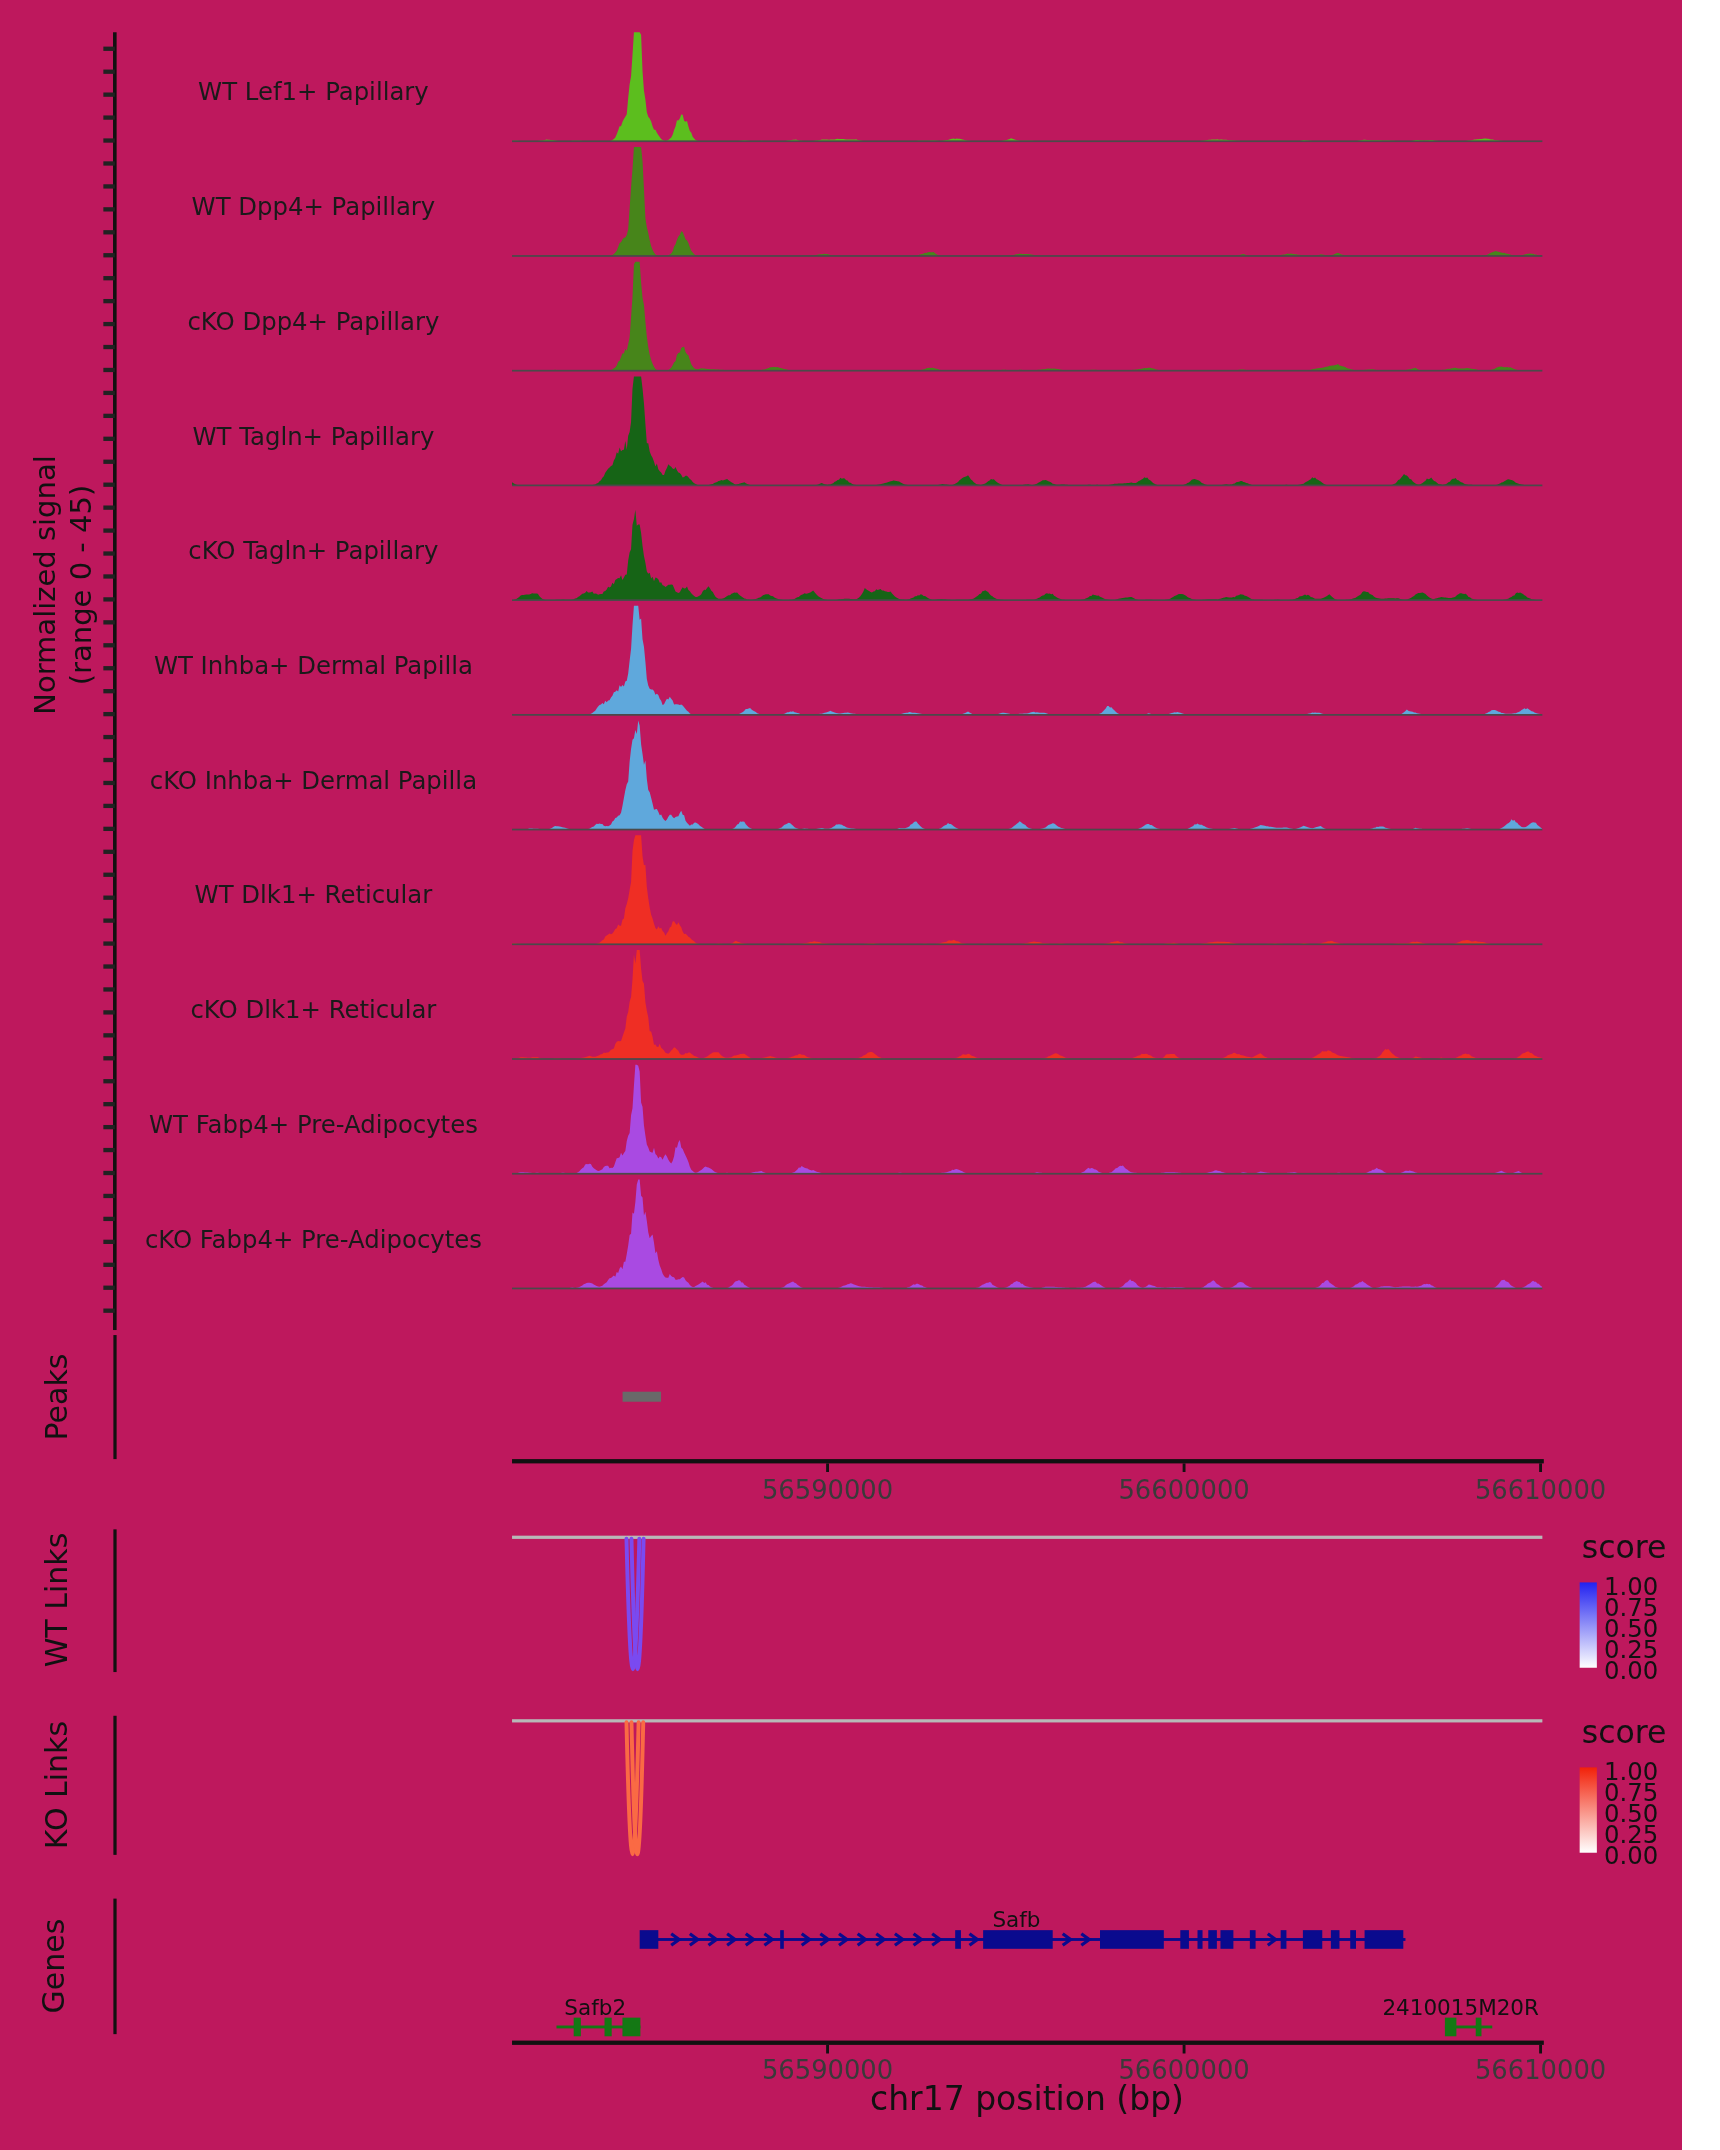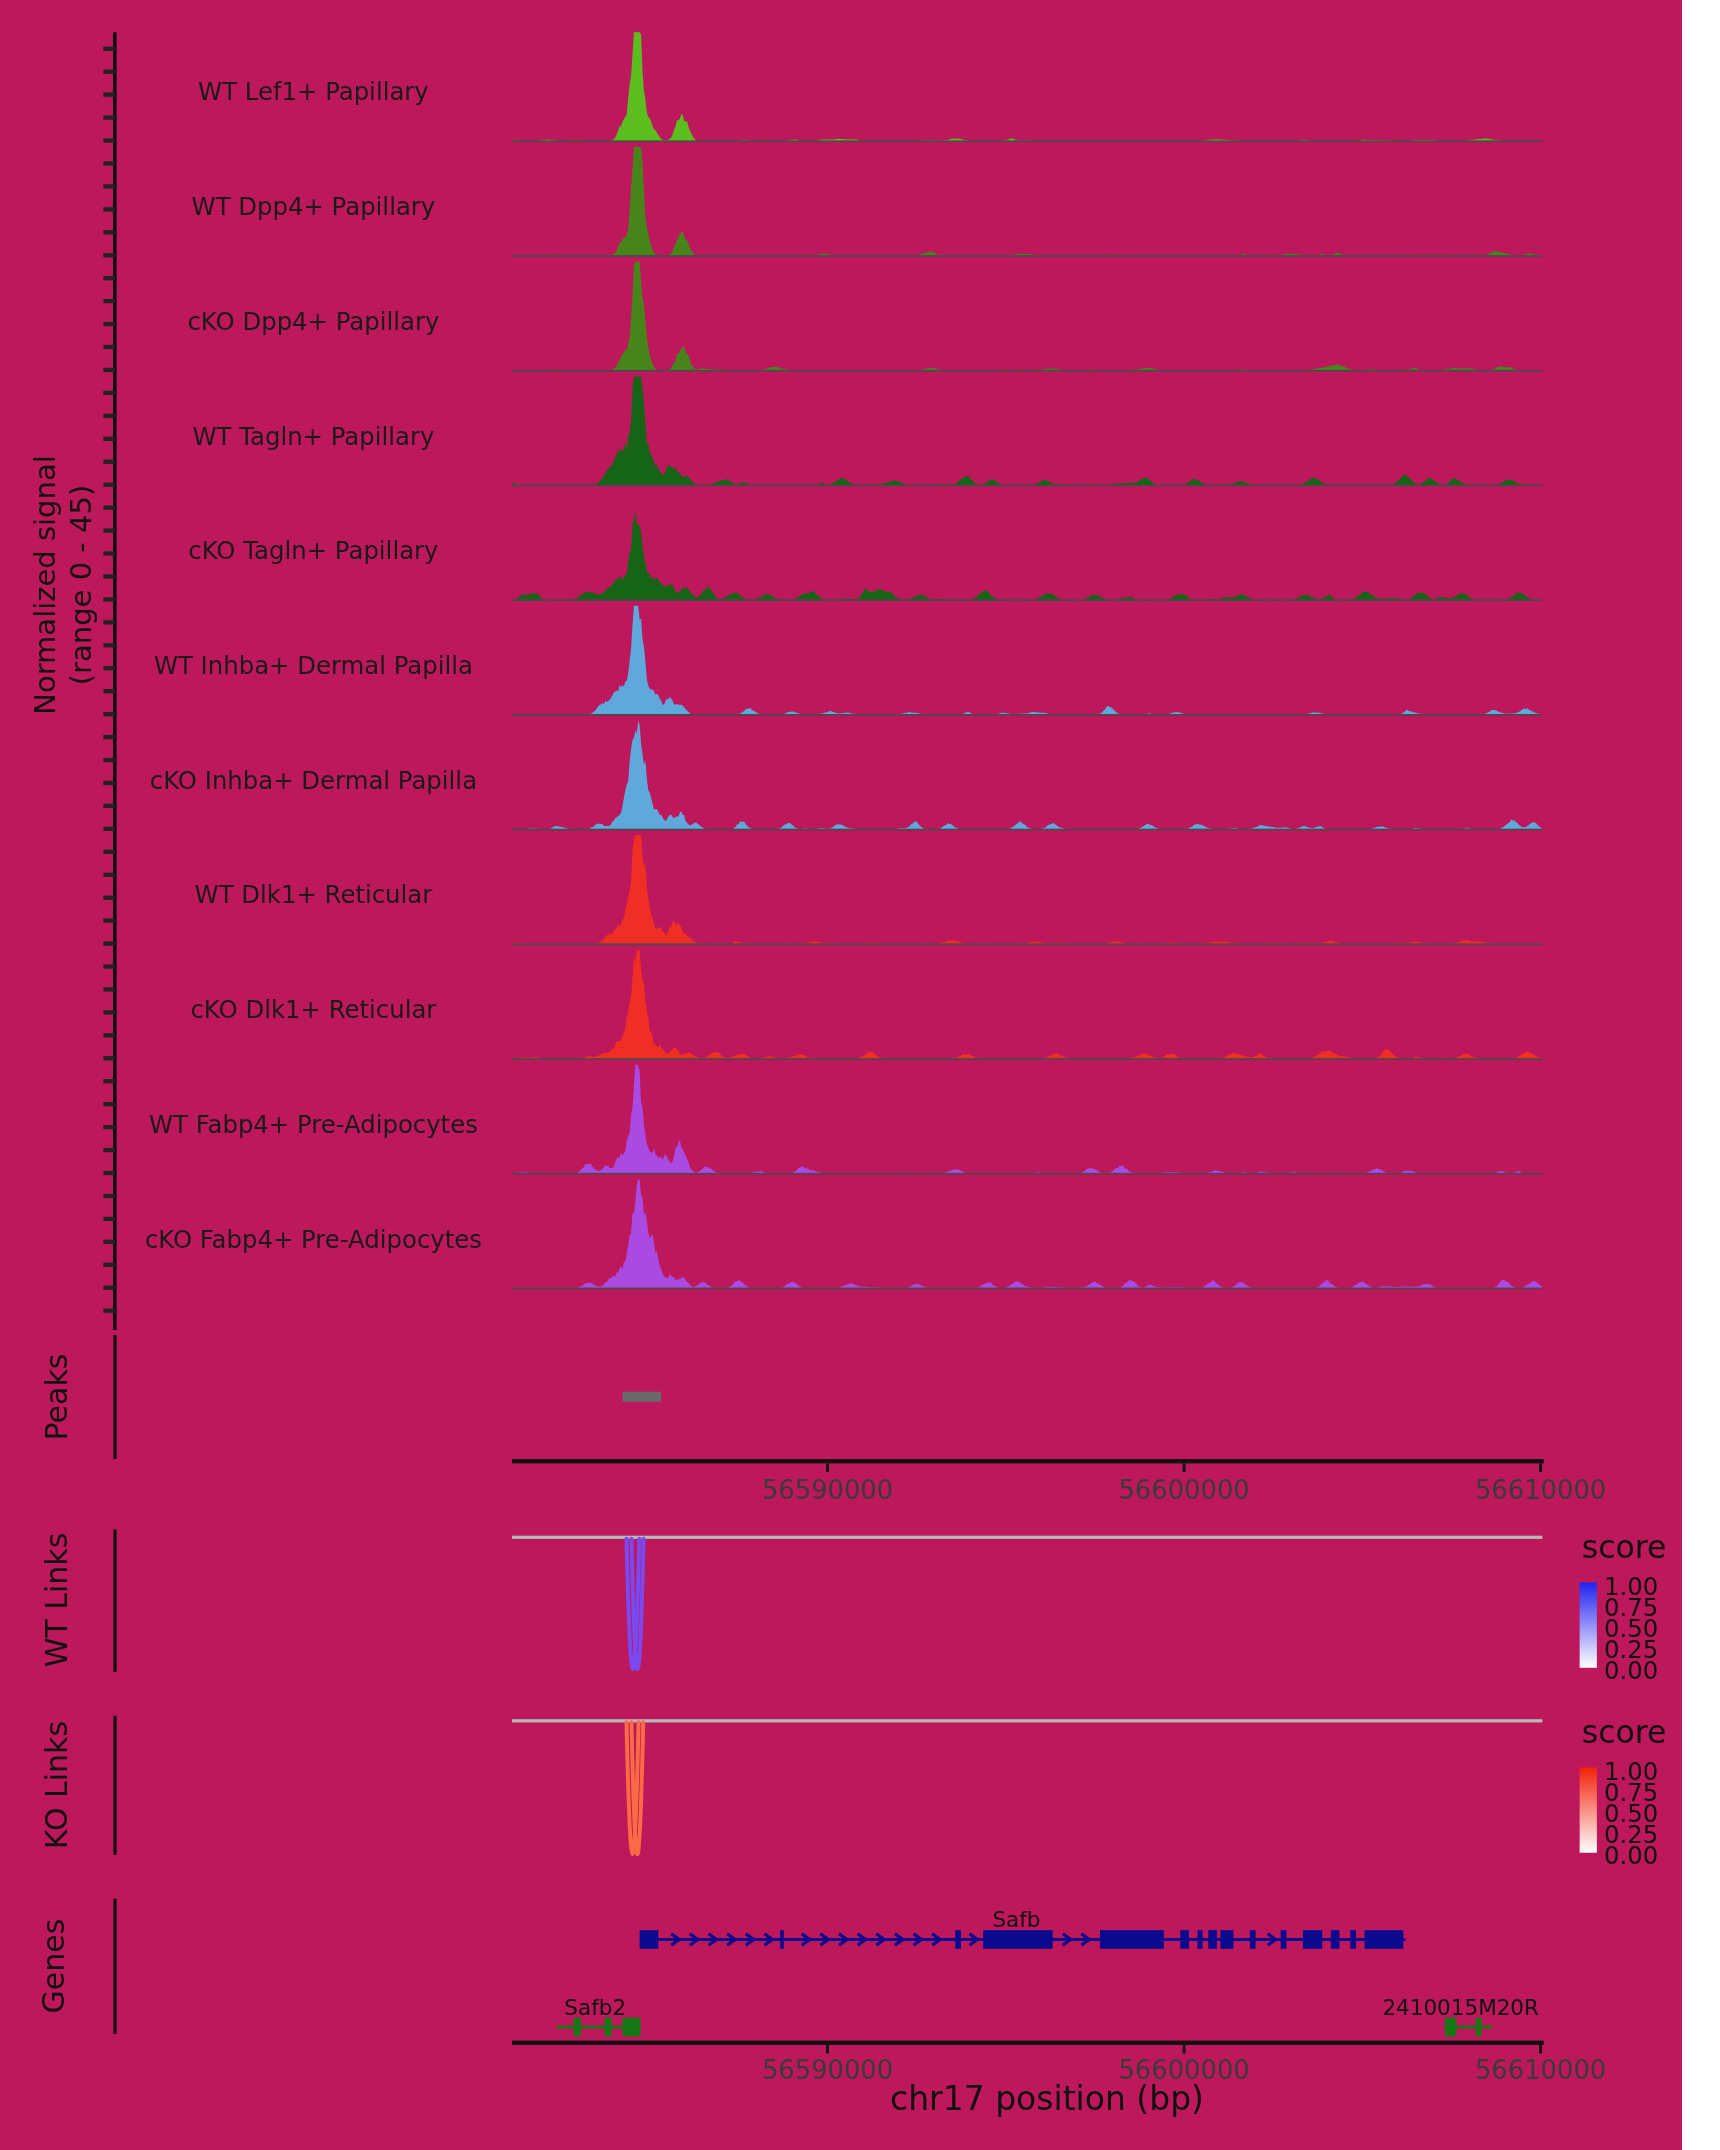--- a/index.html
+++ b/index.html
@@ -2,21 +2,21 @@
 <html style="font-size:11.5px"><head>
 <meta charset="utf-8">
 <style>
   html,body{margin:0;padding:0;background:#fff;}
   #fig{position:relative;width:1682px;height:2151px;background:#be185d;overflow:hidden;
        font-family:"DejaVu Sans", sans-serif;}
   svg{position:absolute;left:0;top:0;}
   .vlabel{position:absolute;transform:translate(-50%,-50%) rotate(-90deg);
           font-size:30px;color:#111;white-space:nowrap;}
   .ylab{font-size:29px;text-align:center;line-height:1.25;}
-  .xtitle{position:absolute;transform:translate(-50%,-50%);font-size:33px;color:#111;white-space:nowrap;margin-left:20px;}
+  .xtitle{position:absolute;transform:translate(-50%,-50%);font-size:33px;color:#111;white-space:nowrap;}
 </style>
 </head>
 <body>
 
 <div id="fig">
   <svg id="plot" width="1721" height="2151" viewBox="0 0 2400 3000">
       <g>
         <rect x="157.5" y="45" width="5" height="1810" fill="#111"></rect>
         <rect x="144" y="65" width="16" height="6" fill="#222"></rect>
         <rect x="144" y="97" width="16" height="6" fill="#222"></rect>

